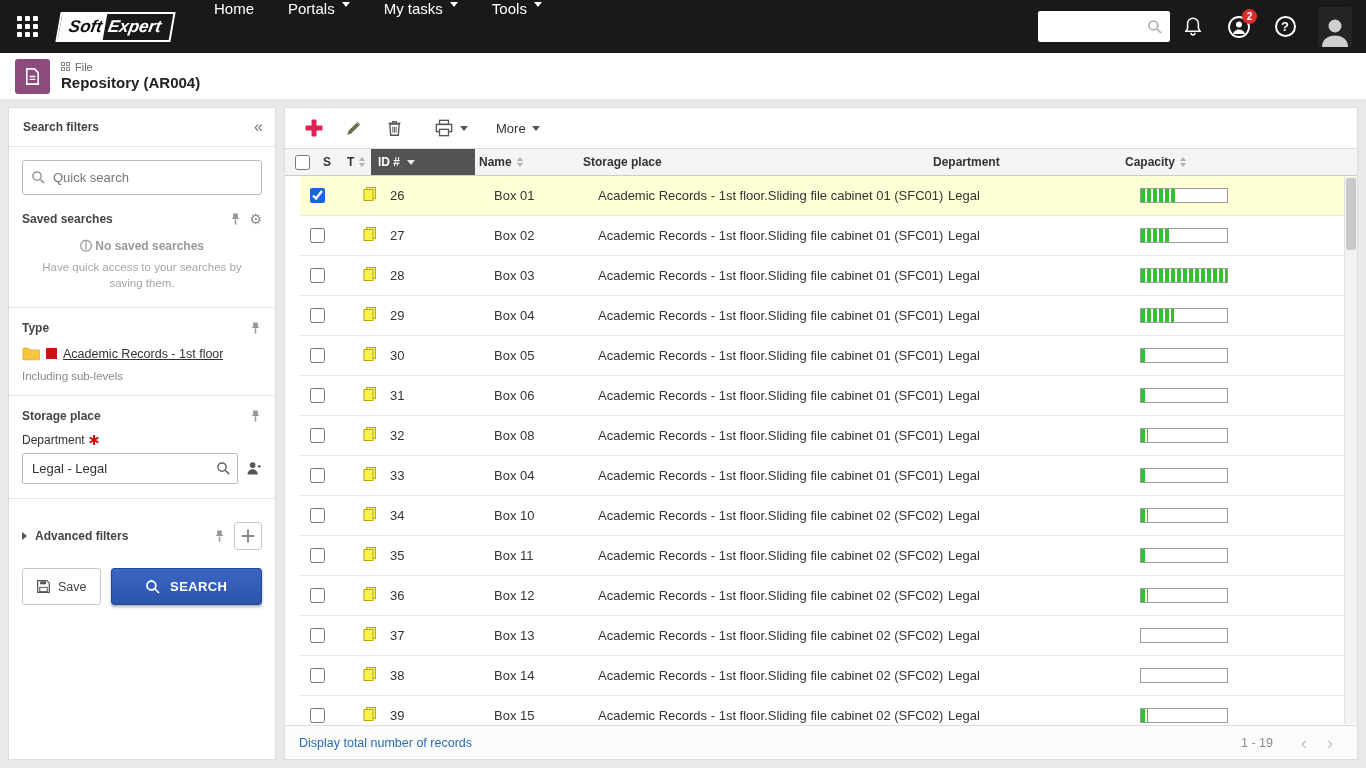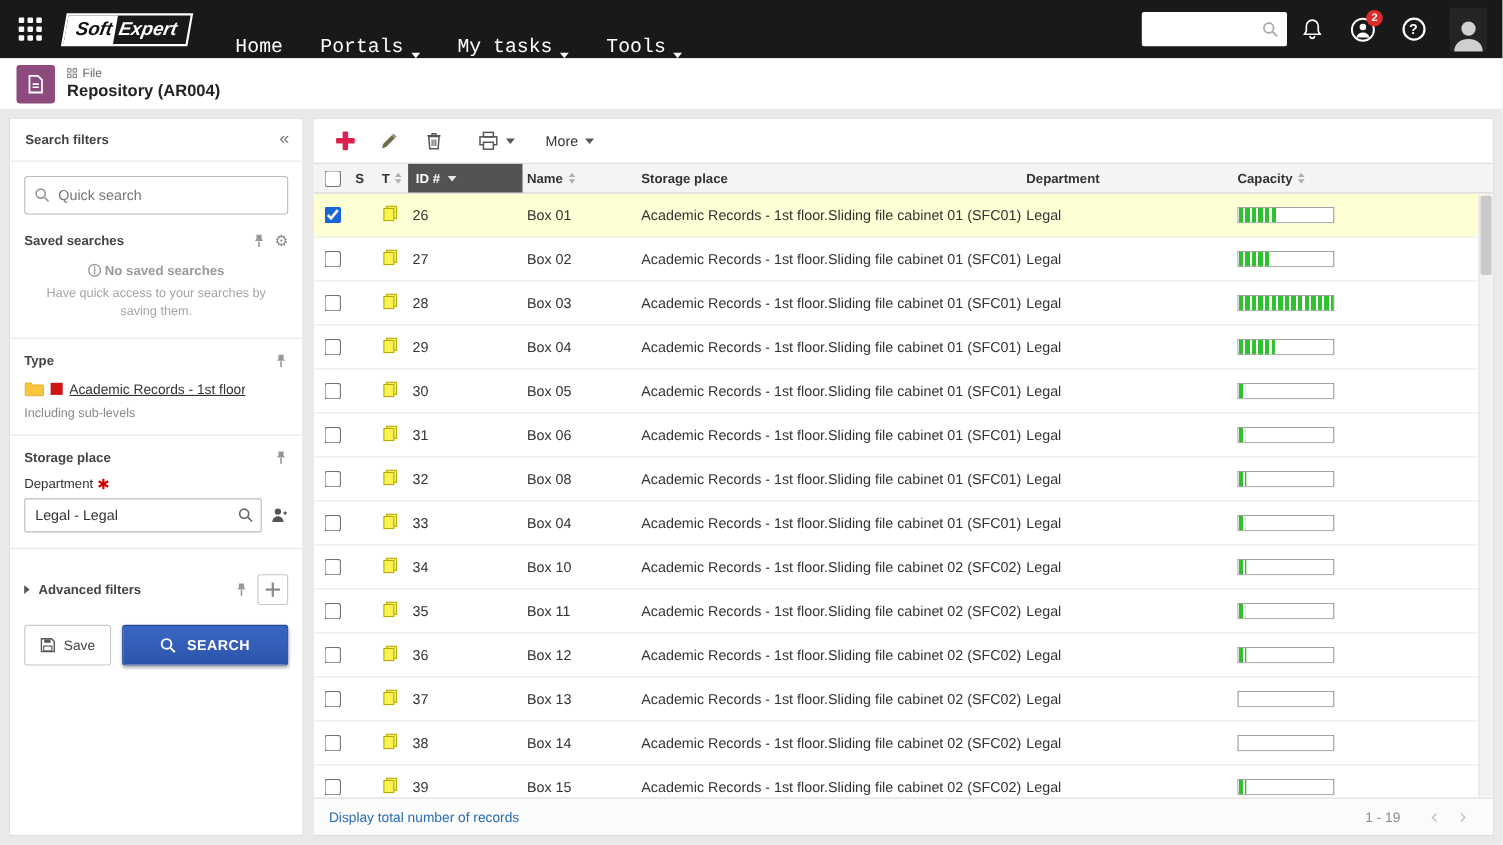--- a/index.html
+++ b/index.html
@@ -7,21 +7,21 @@
   body { font-family:"Liberation Sans",sans-serif; background:#e9e9e9; color:#333; }
 
   
   .topbar { height:53px; background:#191919; display:flex; align-items:center; padding:0 14px; }
   .apps-btn { width:26px; height:26px; display:grid; grid-template-columns:repeat(3,5px); grid-template-rows:repeat(3,5px); gap:3px; place-content:center; cursor:pointer; }
   .apps-btn span { background:#fff; border-radius:1px; }
   .logo { display:flex; border:2px solid #fff; transform:skewX(-10deg); margin:0 24px 0 18px; font-style:italic; font-weight:bold; font-size:17px; cursor:pointer; }
   .logo .soft { background:#fff; color:#101010; padding:3px 3px 3px 9px; }
   .logo .expert { color:#fff; padding:3px 10px 3px 3px; }
   .nav { display:flex; height:100%; }
-  .nav-item { color:#fff; font-size:18px; padding:0 17px; display:flex; align-items:flex-end; gap:7px; cursor:pointer;font-family:Liberation Mono, monospace; }
+  .nav-item { color:#fff; font-size:15px; padding:0 17px; display:flex; align-items:flex-start; gap:7px; cursor:pointer; }
   .caret-down { width:0; height:0; border-left:4px solid transparent; border-right:4px solid transparent; border-top:5px solid #fff; margin-top:2px; }
   .top-search { margin-left:auto; width:132px; height:31px; background:#fff; border-radius:2px; display:flex; align-items:center; padding:0 7px 0 10px; }
   .top-search input { flex:1; min-width:0; border:0; outline:0; font-size:13px; font-family:inherit; }
   .top-icon { width:46px; height:53px; display:flex; justify-content:center; align-items:center; position:relative; cursor:pointer; }
   .badge { position:absolute; top:9px; right:5px; background:#e02b2b; color:#fff; font-size:10px; font-weight:bold; min-width:15px; height:15px; border-radius:8px; display:flex; align-items:center; justify-content:center; padding:0 3px; }
   .q-circle { width:21px; height:21px; border:2px solid #fff; border-radius:50%; color:#fff; font-size:13px; font-weight:bold; display:flex; align-items:center; justify-content:center; }
   .avatar { width:34px; height:40px; margin-left:10px; border-radius:2px; background:#242424; display:flex; align-items:flex-end; justify-content:center; overflow:hidden; cursor:pointer; }
 
   
   .page-header { height:46px; background:#fff; display:flex; align-items:center; padding:0 15px; gap:11px; }
@@ -83,21 +83,21 @@
 
   .thead { display:grid; grid-template-columns:34px 24px 28px 104px 104px 350px 192px 1fr; align-items:stretch; height:28px; border-top:1px solid #ddd; border-bottom:1px solid #ccc; background:#f4f4f4; font-size:12px; font-weight:bold; color:#333; padding-right:13px; flex:0 0 auto; }
   .th { display:flex; align-items:center; gap:5px; padding-left:4px; cursor:pointer; }
   .th-id { background:#535356; color:#fff; padding-left:7px; }
   .sort { display:flex; flex-direction:column; gap:2px; }
   .sort i { display:block; width:0; height:0; border-left:3.5px solid transparent; border-right:3.5px solid transparent; }
   .sort .up { border-bottom:4px solid #b0b0b0; }
   .sort .dn { border-top:4px solid #b0b0b0; }
   .arrow-dn-white { width:0; height:0; border-left:4px solid transparent; border-right:4px solid transparent; border-top:5px solid #e8e8e8; margin-left:2px; }
 
-  .tbody { flex:1 1 auto; overflow:hidden; }
+  .tbody { flex:1 1 auto; overflow:hidden;padding-left:15px; }
   .trow { display:grid; grid-template-columns:34px 24px 28px 104px 104px 350px 192px 1fr; align-items:center; height:40px; border-bottom:1px solid #e9e9e9; font-size:13px; color:#333; padding-right:13px; cursor:pointer; }
   .trow.selected { background:#ffffd6; }
   .td { padding-left:4px; overflow:hidden; white-space:nowrap; text-overflow:ellipsis; }
   .td-check, .th-check { display:flex; justify-content:center; align-items:center; padding-left:0; }
   input[type=checkbox] { width:15px; height:15px; accent-color:#1766d8; cursor:pointer; }
   .cap-wrap { width:88px; height:15px; border:1px solid #9b9b9b; background:#fff; }
   .cap-fill { height:100%; background:repeating-linear-gradient(90deg,#2fc12f 0 4px,#fff 4px 6px); }
 
   .cfooter { height:34px; border-top:1px solid #ddd; background:#fbfbfb; display:flex; align-items:center; padding:0 14px; flex:0 0 auto; position:relative; z-index:2; }
   .total-link { color:#2a6db5; font-size:12.5px; cursor:pointer; text-decoration:none; }

